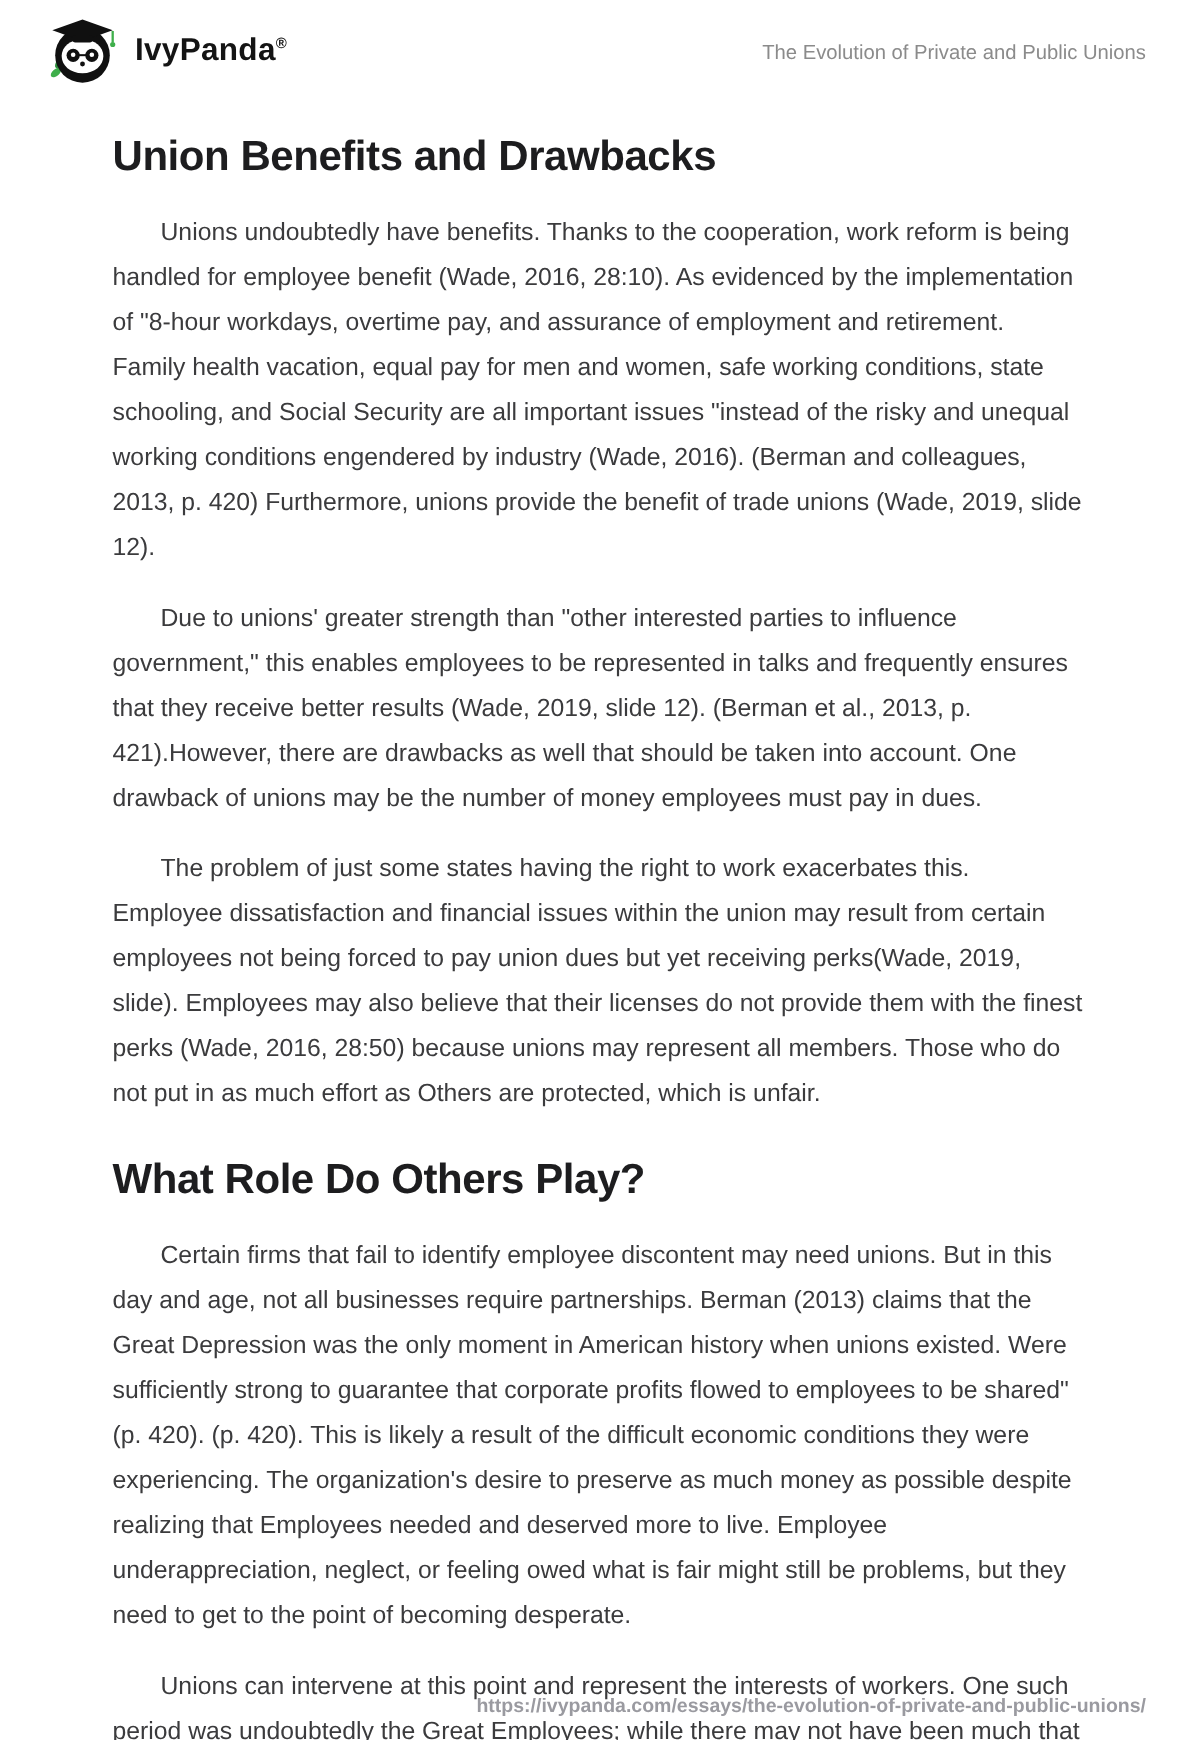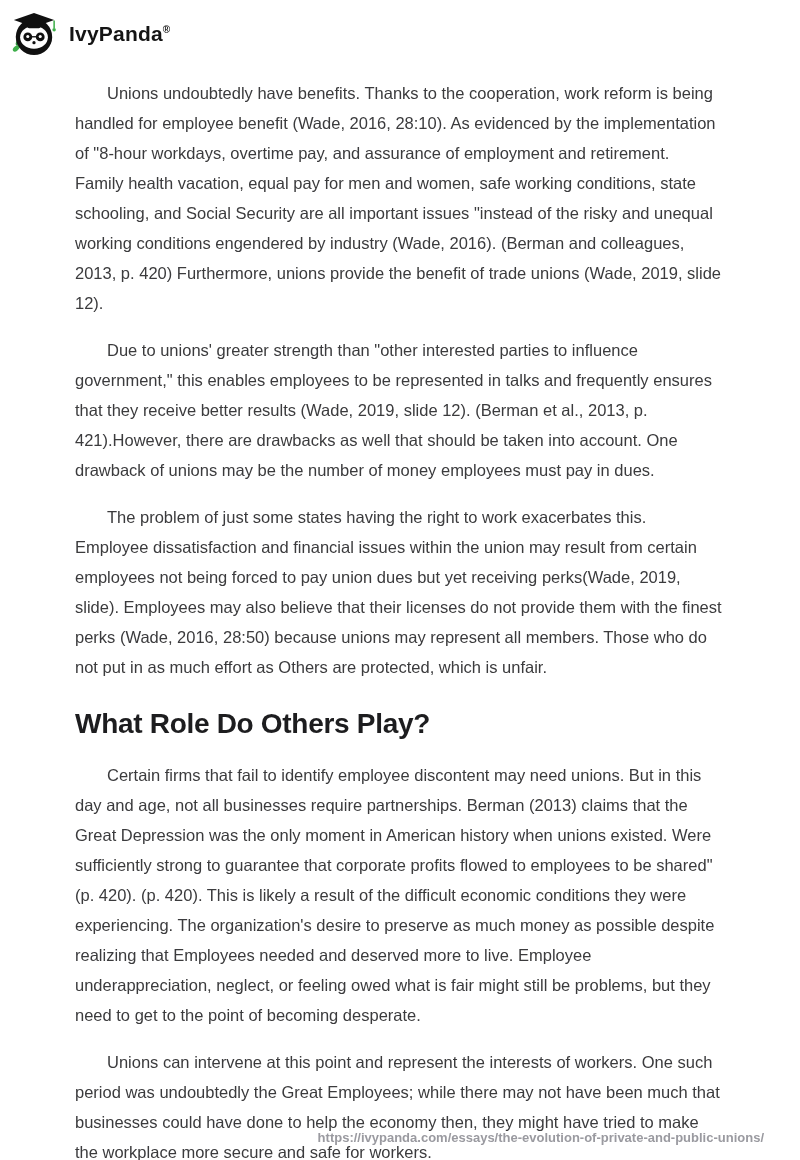--- a/index.html
+++ b/index.html
@@ -7,21 +7,21 @@
   body {
     font-family: "Liberation Sans", sans-serif;
     position: relative;
     overflow: hidden;
     color: #3a3a3c;
   }
   .page-header {
     display: flex;
     justify-content: space-between;
     align-items: center;
-    padding: 10px 36px 0 11px;
+    padding: 10px 36px 0 32px;
     height: 58px;
   }
   .brand { display: flex; align-items: center; gap: 12px; }
   .brand-name {
     font-size: 21px;
     font-weight: bold;
     color: #141414;
     letter-spacing: 0.2px;
   }
   .brand-name sup { font-size: 10px; font-weight: bold; vertical-align: super; }
@@ -78,23 +78,25 @@
       <circle cx="24" cy="33" r="1.7" fill="#101010"></circle>
 
       <polygon points="24,2 45,9.5 24,17 3,9.5" fill="#101010"></polygon>
       <rect x="17" y="13" width="14" height="5" rx="2" fill="#101010"></rect>
 
       <path d="M45 10 v8" stroke="#3faf4b" stroke-width="1.6" fill="none"></path>
       <circle cx="45" cy="19.5" r="1.8" fill="#3faf4b"></circle>
     </svg>
     <div class="brand-name"><span>IvyPanda</span><sup>®</sup></div>
   </div>
+  <div class="doc-title">The Evolution of Private and Public Unions</div>
 </header>
 
 <main class="content">
+  <h1 class="first">Union Benefits and Drawbacks</h1>
   <p>Unions undoubtedly have benefits. Thanks to the cooperation, work reform is being handled for employee benefit (Wade, 2016, 28:10). As evidenced by the implementation of "8-hour workdays, overtime pay, and assurance of employment and retirement. Family health vacation, equal pay for men and women, safe working conditions, state schooling, and Social Security are all important issues "instead of the risky and unequal working conditions engendered by industry (Wade, 2016). (Berman and colleagues, 2013, p. 420) Furthermore, unions provide the benefit of trade unions (Wade, 2019, slide 12).</p>
   <p>Due to unions' greater strength than "other interested parties to influence government," this enables employees to be represented in talks and frequently ensures that they receive better results (Wade, 2019, slide 12). (Berman et al., 2013, p. 421).However, there are drawbacks as well that should be taken into account. One drawback of unions may be the number of money employees must pay in dues.</p>
   <p>The problem of just some states having the right to work exacerbates this. Employee dissatisfaction and financial issues within the union may result from certain employees not being forced to pay union dues but yet receiving perks(Wade, 2019, slide). Employees may also believe that their licenses do not provide them with the finest perks (Wade, 2016, 28:50) because unions may represent all members. Those who do not put in as much effort as Others are protected, which is unfair.</p>
 
   <h1>What Role Do Others Play?</h1>
   <p>Certain firms that fail to identify employee discontent may need unions. But in this day and age, not all businesses require partnerships. Berman (2013) claims that the Great Depression was the only moment in American history when unions existed. Were sufficiently strong to guarantee that corporate profits flowed to employees to be shared" (p. 420). (p. 420). This is likely a result of the difficult economic conditions they were experiencing. The organization's desire to preserve as much money as possible despite realizing that Employees needed and deserved more to live. Employee underappreciation, neglect, or feeling owed what is fair might still be problems, but they need to get to the point of becoming desperate.</p>
   <p>Unions can intervene at this point and represent the interests of workers. One such period was undoubtedly the Great Employees; while there may not have been much that businesses could have done to help the economy then, they might have tried to make the workplace more secure and safe for workers.</p>
 </main>
 
 <footer class="page-footer">

